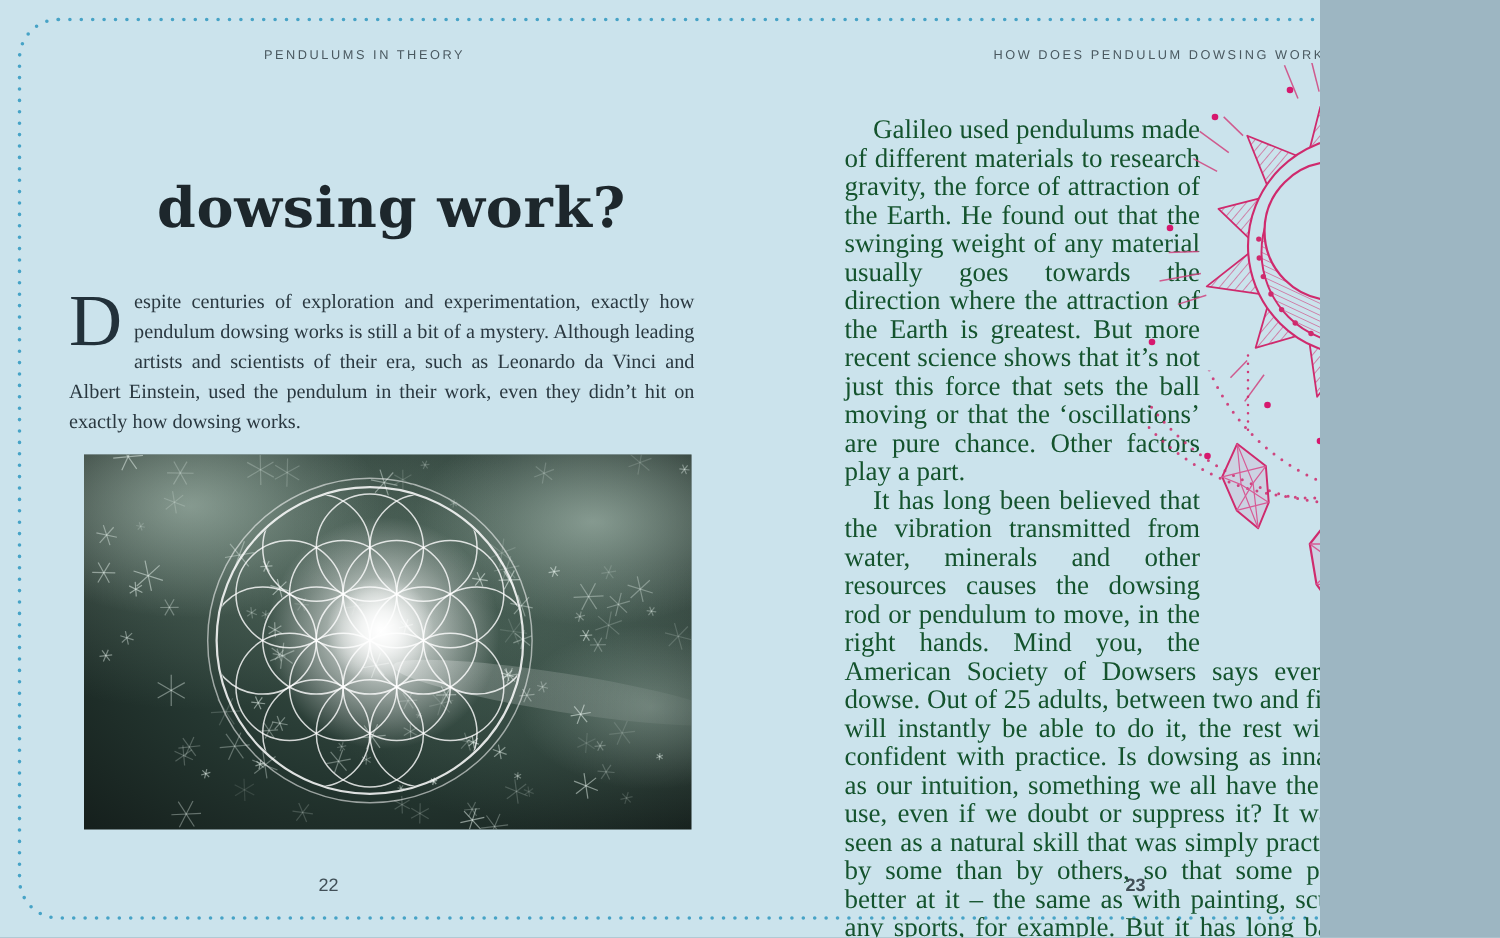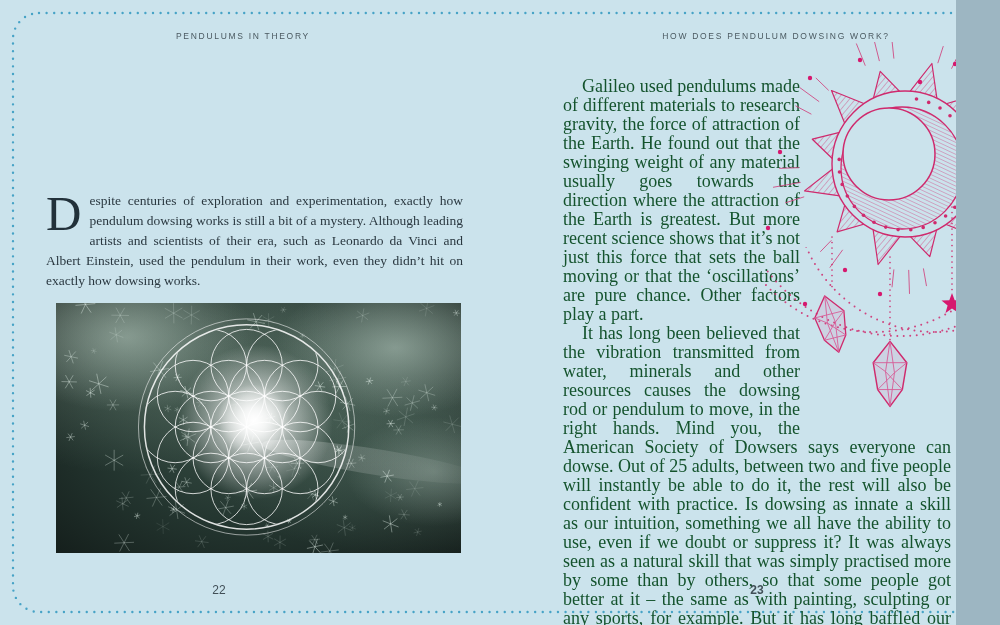--- a/index.html
+++ b/index.html
@@ -1,16 +1,16 @@
 <!DOCTYPE html>
 <html><head>
 <meta charset="utf-8">
 <style>
   html,body{margin:0;padding:0;background:#9db6c2;}
-  .spread{position:relative;width:956px;height:625px;background:#cbe3ec;overflow:hidden;
+  .spread{position:relative;width:880px;height:625px;background:#cbe3ec;overflow:hidden;
           font-family:"Liberation Serif",serif;}
   .frame{position:absolute;left:0;top:0;width:1000px;height:625px;pointer-events:none;}
   .runhead{position:absolute;top:31px;font-family:"Liberation Sans",sans-serif;font-size:8.5px;
            letter-spacing:1.7px;color:#4a5960;text-align:center;}
   .runhead.lft{left:33px;width:420px;}
   .runhead.rgt{left:566px;width:420px;}
   .title{position:absolute;left:46px;top:62px;width:430px;margin:0;text-align:center;
          font-family:"DejaVu Serif",serif;font-weight:700;font-size:37px;line-height:51px;
          color:#1d272c;letter-spacing:.5px;}
   .lede{position:absolute;left:46px;top:191px;width:417px;margin:0;font-size:13.5px;
@@ -36,21 +36,21 @@
 <body>
 
 <div class="spread">
 
   <svg class="frame" viewBox="0 0 1000 625">
     <rect x="13" y="13" width="974" height="599" rx="26" ry="26" fill="none" stroke="#3f9fc4" stroke-width="2.4" stroke-dasharray="0 7.6" stroke-linecap="round" opacity="0.95"></rect>
   </svg>
 
   <div class="runhead lft">PENDULUMS IN THEORY</div>
 
-  <h1 class="title"><br></h1>
+  <h1 class="title"><br><span>dowsing work?</span></h1>
 
   <p class="lede"><span class="dropcap">D</span><span>espite centuries of exploration and experimentation, exactly how pendulum dowsing works is still a bit of a mystery. Although leading artists and scientists of their era, such as Leonardo da Vinci and Albert Einstein, used the pendulum in their work, even they didn’t hit on exactly how dowsing works.</span></p>
 
   <div class="photo" aria-label="Glowing flower-of-life sacred geometry circle over frosted plants">
     <svg width="405" height="250" viewBox="0 0 406 252">
       <defs>
         <radialGradient id="glowG">
           <stop offset="0" stop-color="#ffffff"></stop>
           <stop offset="0.35" stop-color="#ffffff" stop-opacity="0.75"></stop>
           <stop offset="1" stop-color="#ffffff" stop-opacity="0"></stop>

